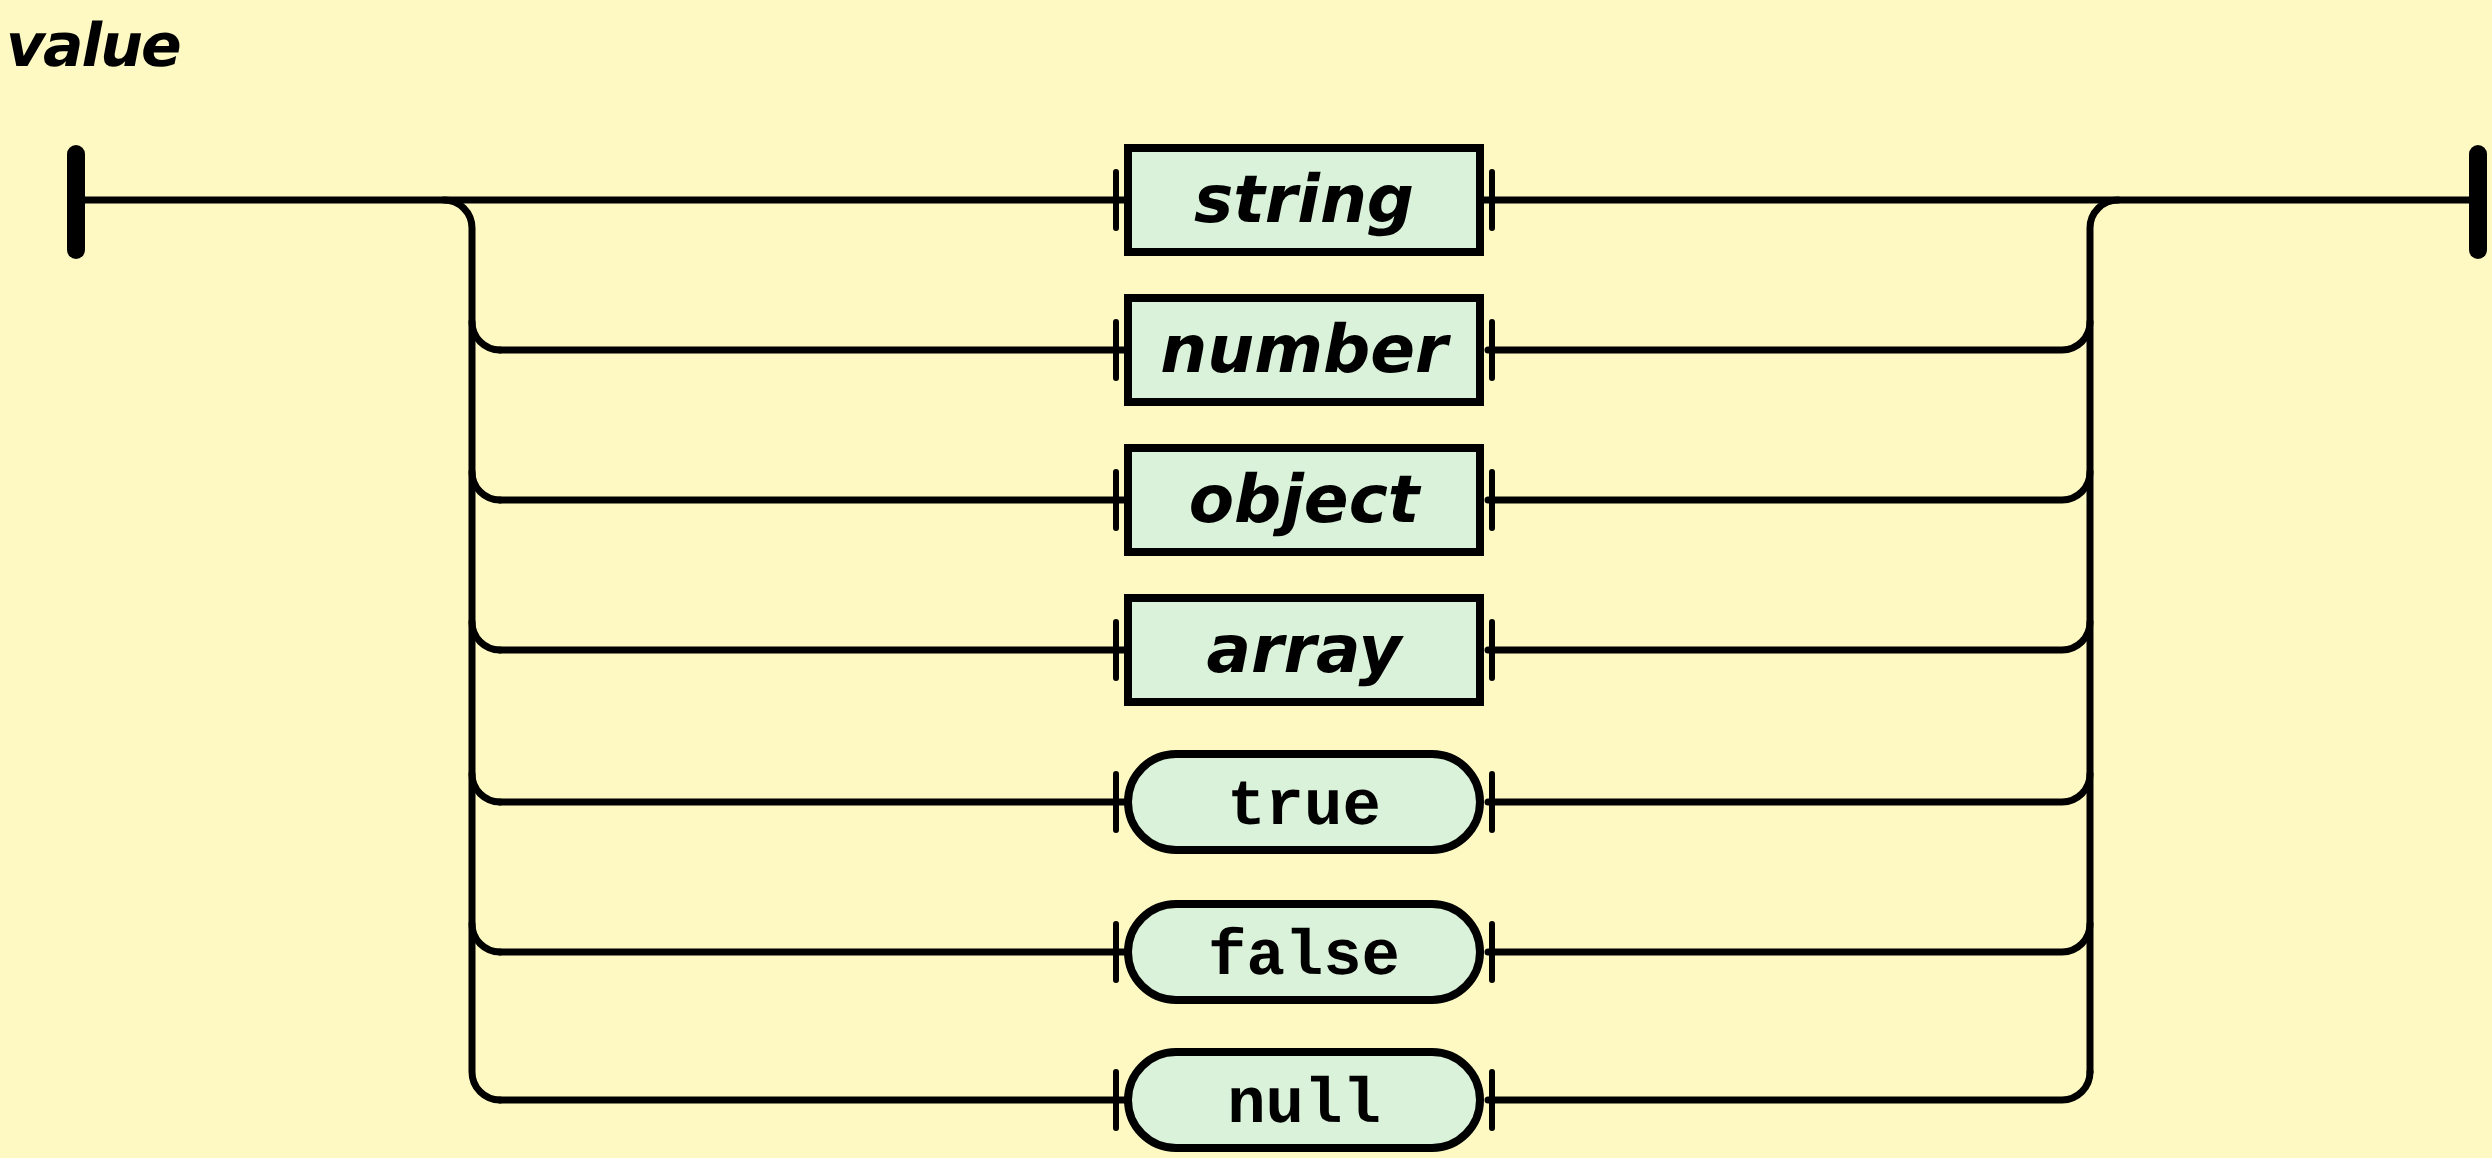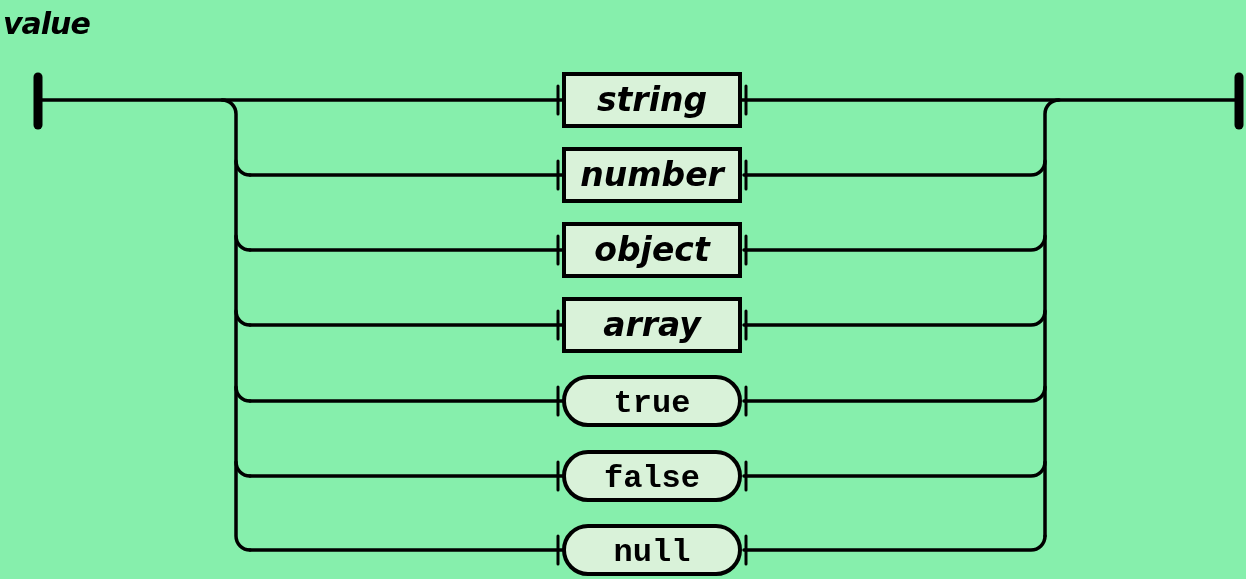--- a/index.html
+++ b/index.html
@@ -7,21 +7,21 @@
     padding: 0;
     background: #ffffff;
     width: 1246px;
     height: 579px;
     overflow: hidden;
   }
   .stage {
     position: relative;
     width: 1246px;
     height: 579px;
-    background: #86efac;
+    background: #fef9c3;
     font-family: "DejaVu Sans", sans-serif;
   }
   .rule-title {
     position: absolute;
     top: 6px;
     left: 3px;
     font-size: 30px;
     font-weight: bold;
     font-style: italic;
     color: #000000;

